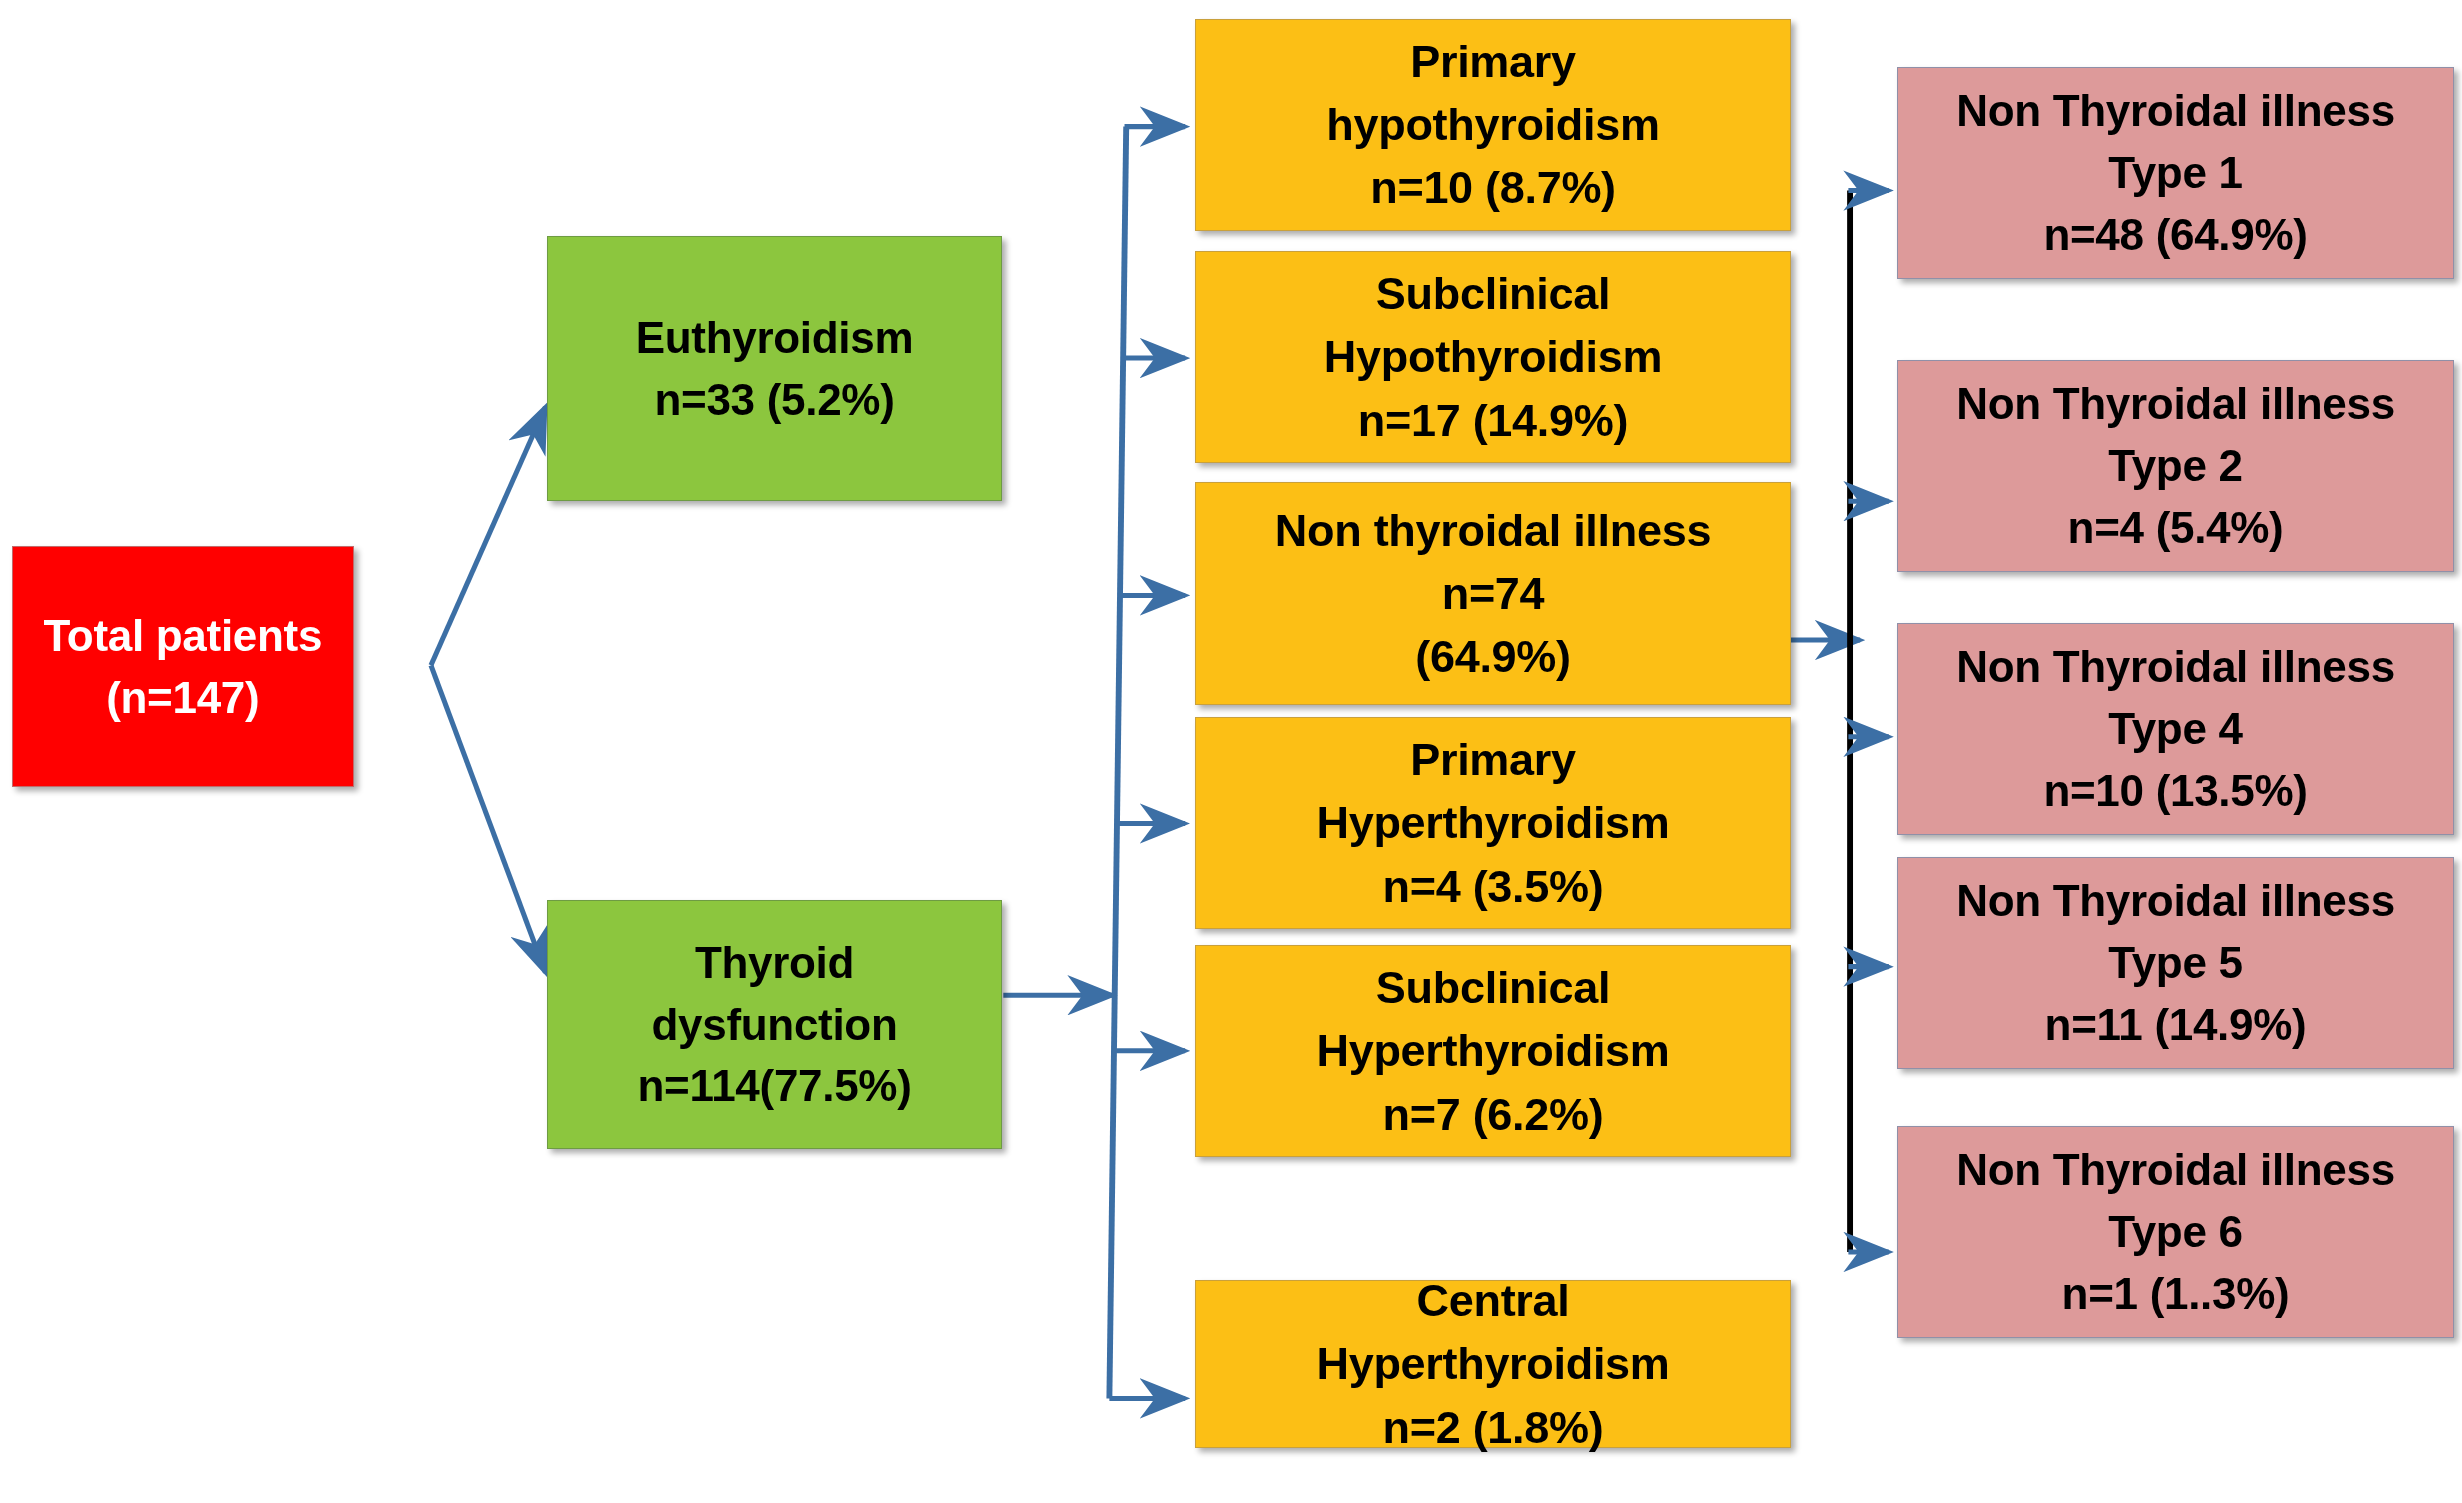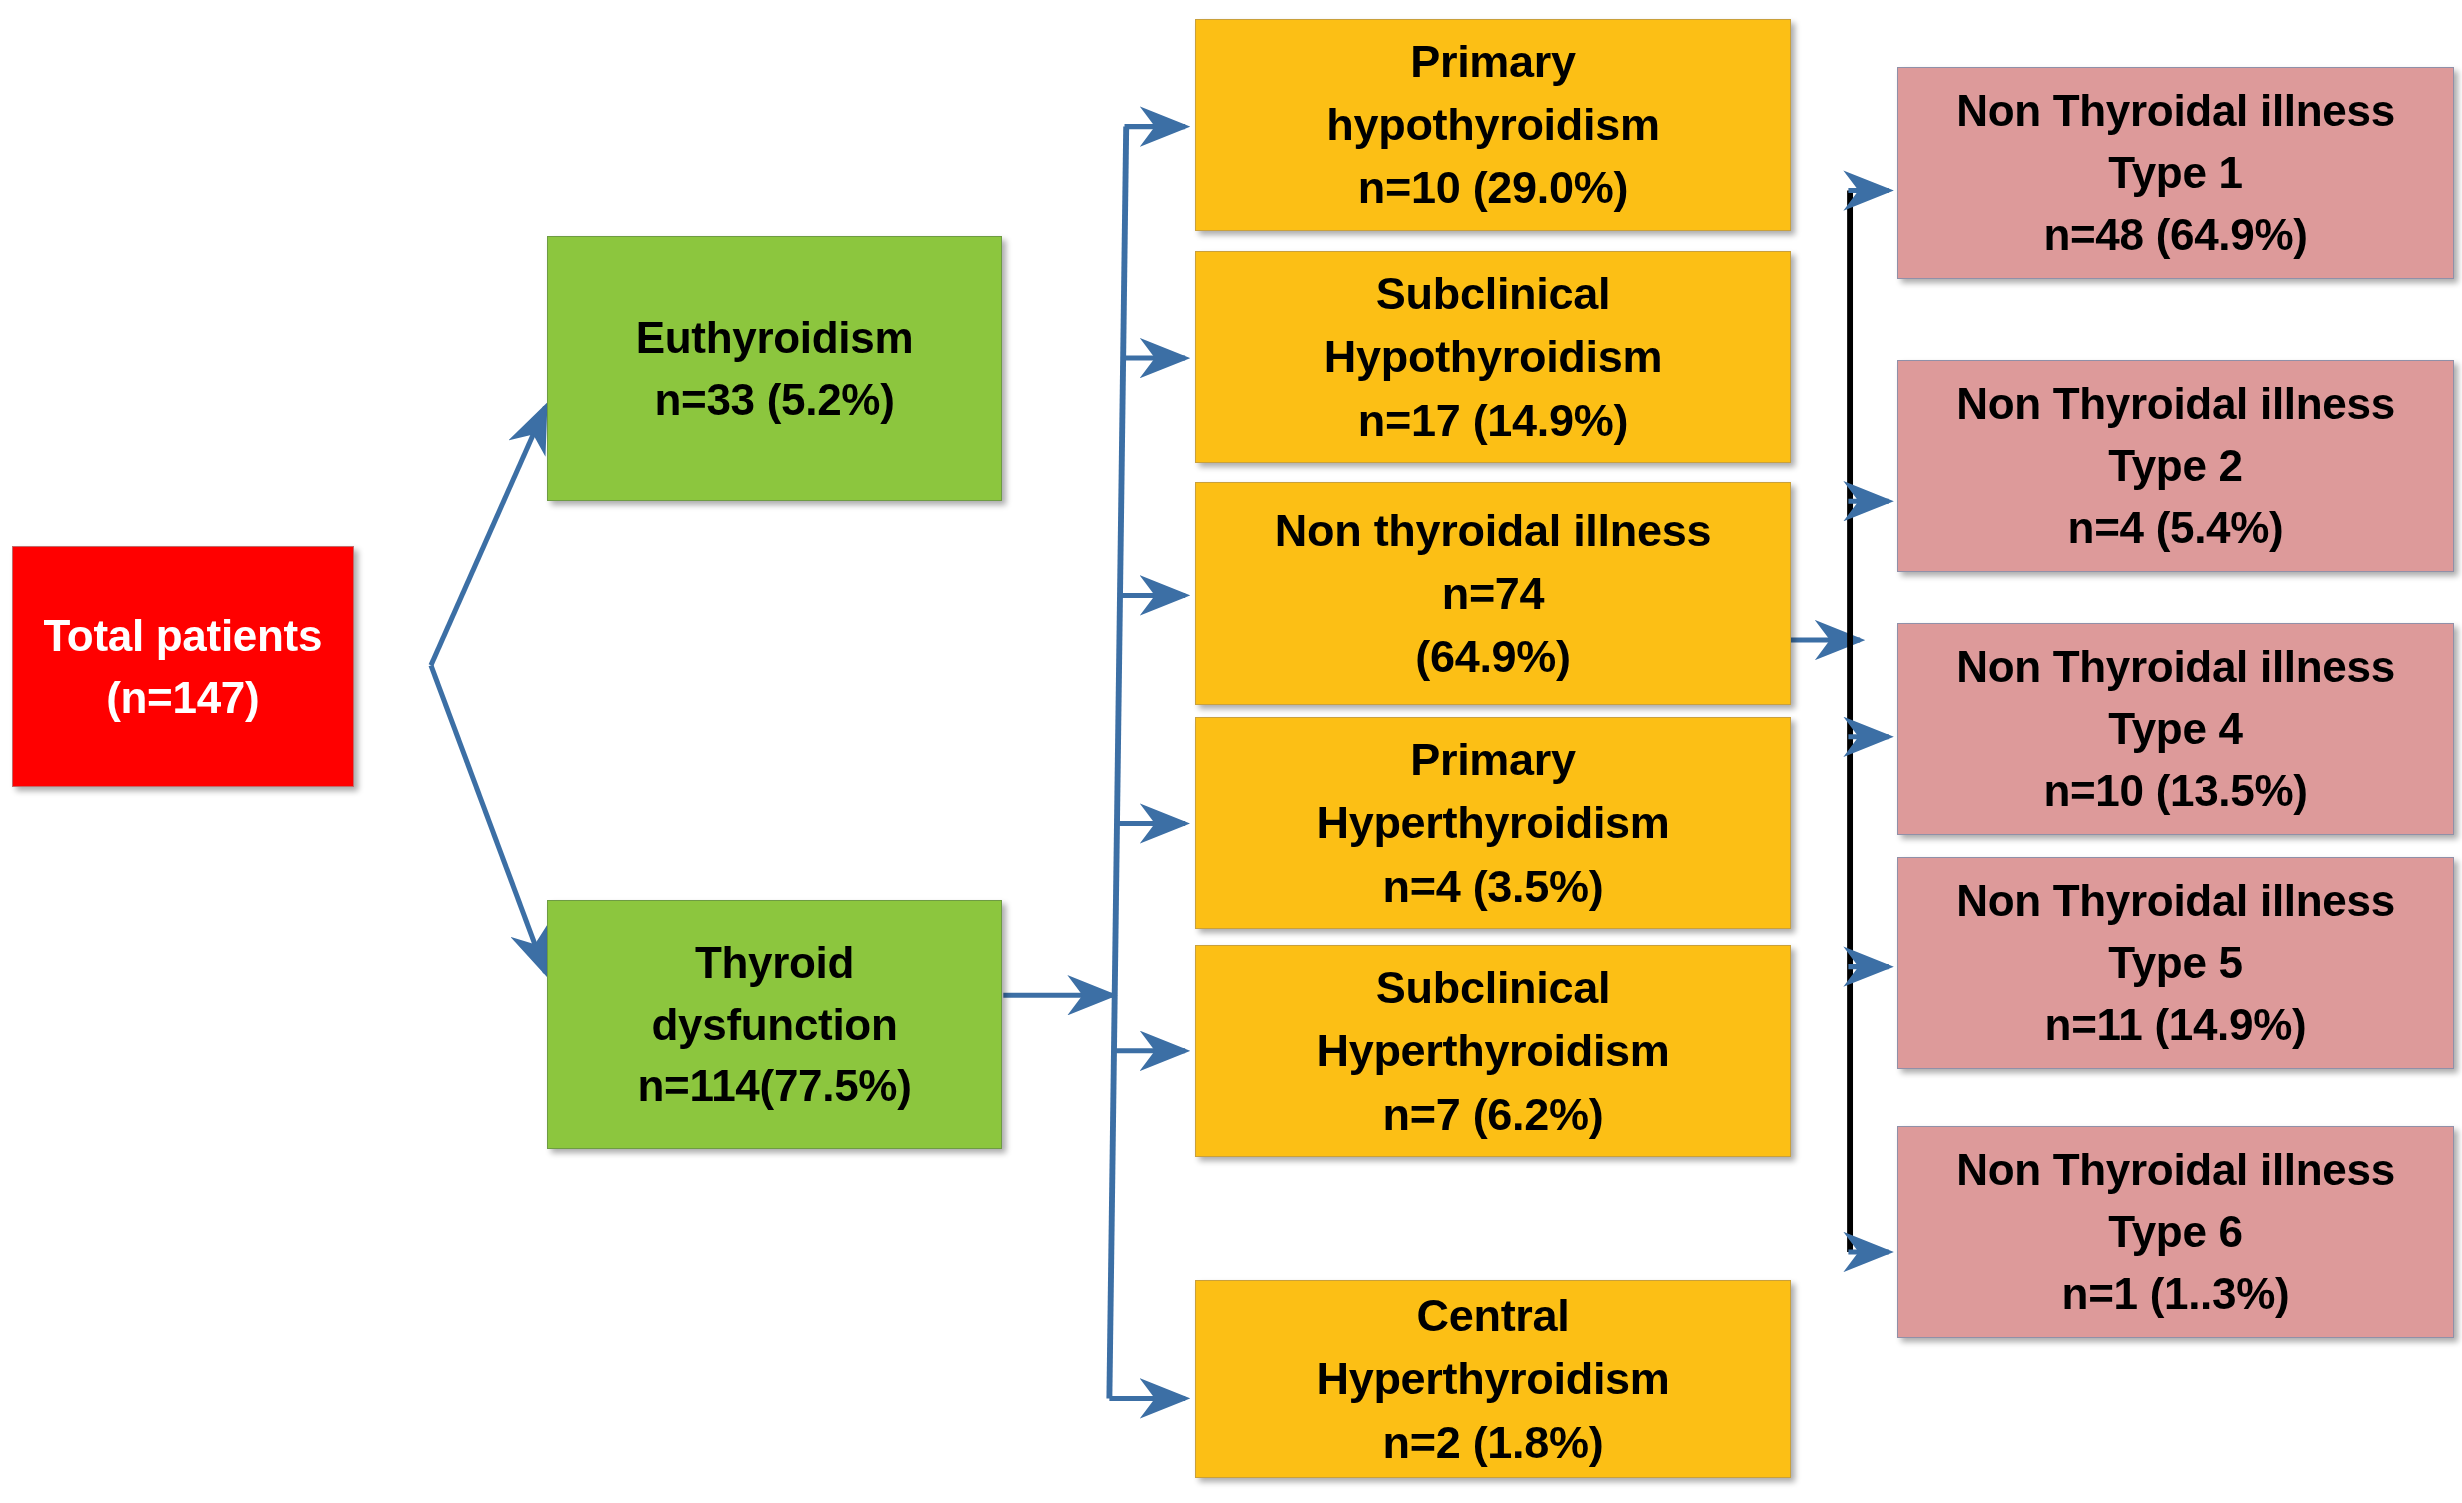--- a/index.html
+++ b/index.html
@@ -153,21 +153,21 @@
 
   <div class="node node-green" style="left:547px; top:900px; width:455px; height:249px;">
     <span class="ln">Thyroid</span>
     <span class="ln">dysfunction</span>
     <span class="ln">n=114(77.5%)</span>
   </div>
 
   <div class="node node-orange" style="left:1195px; top:18.5px; width:596px; height:212px;">
     <span class="ln">Primary</span>
     <span class="ln">hypothyroidism</span>
-    <span class="ln">n=10 (29.0%)</span>
+    <span class="ln">n=10 (8.7%)</span>
   </div>
 
   <div class="node node-orange" style="left:1195px; top:251px; width:596px; height:212px;">
     <span class="ln">Subclinical</span>
     <span class="ln">Hypothyroidism</span>
     <span class="ln">n=17 (14.9%)</span>
   </div>
 
   <div class="node node-orange" style="left:1195px; top:482px; width:596px; height:223px;">
     <span class="ln">Non thyroidal illness</span>
@@ -180,21 +180,21 @@
     <span class="ln">Hyperthyroidism</span>
     <span class="ln">n=4 (3.5%)</span>
   </div>
 
   <div class="node node-orange" style="left:1195px; top:945px; width:596px; height:212px;">
     <span class="ln">Subclinical</span>
     <span class="ln">Hyperthyroidism</span>
     <span class="ln">n=7 (6.2%)</span>
   </div>
 
-  <div class="node node-orange" style="left:1195px; top:1280px; width:596px; height:198px;">
+  <div class="node node-orange" style="left:1195px; top:1280px; width:596px; height:168px;">
     <span class="ln">Central</span>
     <span class="ln">Hyperthyroidism</span>
     <span class="ln">n=2 (1.8%)</span>
   </div>
 
   <div class="node node-pink" style="left:1897px; top:67px; width:557px; height:212px;">
     <span class="ln">Non Thyroidal illness</span>
     <span class="ln">Type 1</span>
     <span class="ln">n=48 (64.9%)</span>
   </div>

